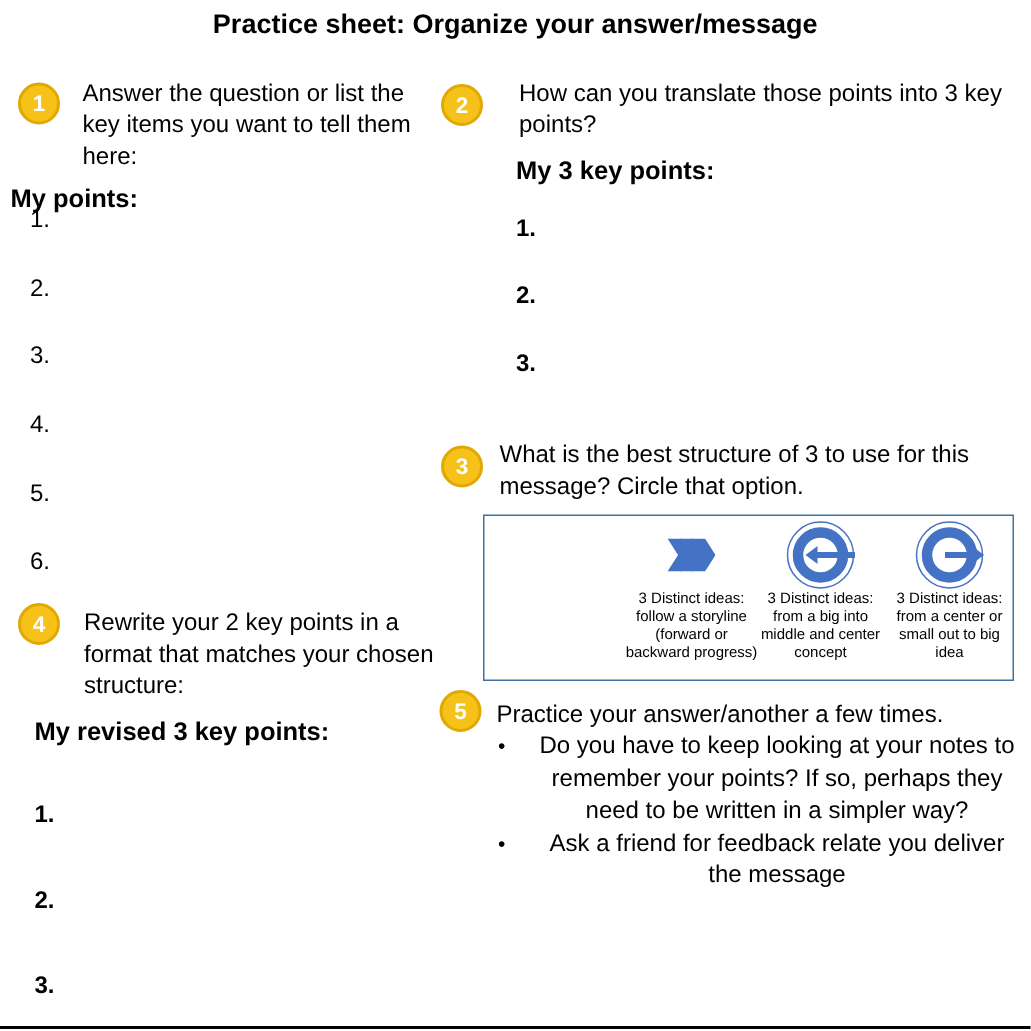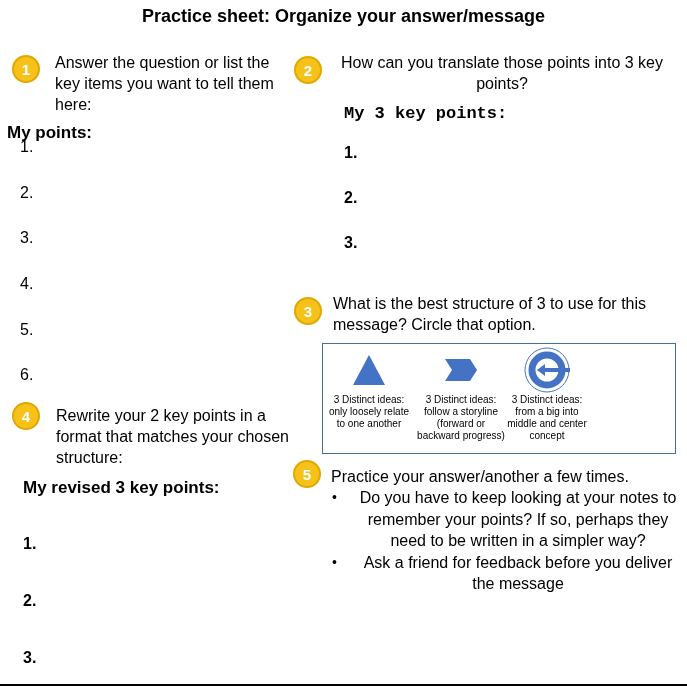--- a/index.html
+++ b/index.html
@@ -28,38 +28,30 @@
 <div class="abs prompt" style="left:55px;top:52px;width:230px;">Answer the question or list the key items you want to tell them here:</div>
 <div class="abs lbl" style="left:7px;top:123px;">My points:</div>
 <div class="abs num" style="left:20px;top:138px;">1.</div>
 <div class="abs num" style="left:20px;top:184px;">2.</div>
 <div class="abs num" style="left:20px;top:229px;">3.</div>
 <div class="abs num" style="left:20px;top:275px;">4.</div>
 <div class="abs num" style="left:20px;top:321px;">5.</div>
 <div class="abs num" style="left:20px;top:366px;">6.</div>
 
 <div class="abs badge" style="left:294px;top:56px;">2</div>
-<div class="abs prompt" style="left:332px;top:52px;width:340px;text-align:center;">How can you translate those points into 3 key points?</div>
-<div class="abs lbl" style="left:344px;top:104px;font-family:Liberation Mono, monospace;">My 3 key points:</div>
+<div class="abs prompt" style="left:346px;top:52px;width:340px;">How can you translate those points into 3 key points?</div>
+<div class="abs lbl" style="left:344px;top:104px;">My 3 key points:</div>
 <div class="abs numb" style="left:344px;top:144px;">1.</div>
 <div class="abs numb" style="left:344px;top:189px;">2.</div>
 <div class="abs numb" style="left:344px;top:234px;">3.</div>
 
 <div class="abs badge" style="left:294px;top:297px;">3</div>
 <div class="abs prompt" style="left:333px;top:293px;width:345px;">What is the best structure of 3 to use for this message? Circle that option.</div>
 
 <div class="abs struct-box">
-  <div class="sitem" style="left:2px;">
-    <div class="sicon">
-      <svg width="34" height="32" viewBox="0 0 34 32">
-          <polygon points="17,1 33,31 1,31" fill="#4472c4"></polygon>
-        </svg>
-    </div>
-    <div>3 Distinct ideas: only loosely relate to one another</div>
-  </div>
   <div class="sitem" style="left:94px;">
     <div class="sicon">
       <svg width="32" height="22" viewBox="0 0 32 22">
         <polygon points="0,0 9,0 16,11 9,22 0,22 7,11" fill="#4472c4"></polygon>
         <polygon points="8,0 17,0 24,11 17,22 8,22 15,11" fill="#4472c4"></polygon>
         <polygon points="16,0 25,0 32,11 25,22 16,22 23,11" fill="#4472c4"></polygon>
       </svg>
     </div>
     <div>3 Distinct ideas: follow a storyline (forward or backward progress)</div>
   </div>
@@ -67,29 +59,40 @@
     <div class="sicon">
       <svg width="46" height="46" viewBox="0 0 46 46">
         <circle cx="23" cy="23" r="22" fill="none" stroke="#4472c4" stroke-width="1"></circle>
         <circle cx="23" cy="23" r="15" fill="none" stroke="#4472c4" stroke-width="7"></circle>
         <rect x="18" y="21" width="28" height="4" fill="#4472c4"></rect>
         <polygon points="13,23 21,17 21,29" fill="#4472c4"></polygon>
       </svg>
     </div>
     <div>3 Distinct ideas: from a big into middle and center concept</div>
   </div>
+  <div class="sitem" style="left:266px;">
+    <div class="sicon">
+      <svg width="46" height="46" viewBox="0 0 46 46">
+        <circle cx="23" cy="23" r="22" fill="none" stroke="#4472c4" stroke-width="1"></circle>
+        <circle cx="23" cy="23" r="15" fill="none" stroke="#4472c4" stroke-width="7"></circle>
+        <rect x="20" y="21" width="20" height="4" fill="#4472c4"></rect>
+        <polygon points="46,23 38,17 38,29" fill="#4472c4"></polygon>
+      </svg>
+    </div>
+    <div>3 Distinct ideas: from a center or small out to big idea</div>
+  </div>
 </div>
 
 <div class="abs badge" style="left:12px;top:402px;">4</div>
 <div class="abs prompt" style="left:56px;top:405px;width:250px;">Rewrite your 2 key points in a format that matches your chosen structure:</div>
 <div class="abs lbl" style="left:23px;top:478px;">My revised 3 key points:</div>
 <div class="abs numb" style="left:23px;top:535px;">1.</div>
 <div class="abs numb" style="left:23px;top:592px;">2.</div>
 <div class="abs numb" style="left:23px;top:649px;">3.</div>
 
 <div class="abs badge" style="left:293px;top:460px;">5</div>
 <div class="abs prompt" style="left:331px;top:466px;width:350px;">Practice your answer/another a few times.</div>
 <ul class="abs b5" style="left:330px;top:487px;width:352px;text-align:center;">
   <li>Do you have to keep looking at your notes to remember your points? If so, perhaps they need to be written in a simpler way?</li>
-  <li>Ask a friend for feedback before you deliver the message</li>
+  <li>Ask a friend for feedback relate you deliver the message</li>
 </ul>
 
 <div class="abs bottomline"></div>
 
 </body></html>

